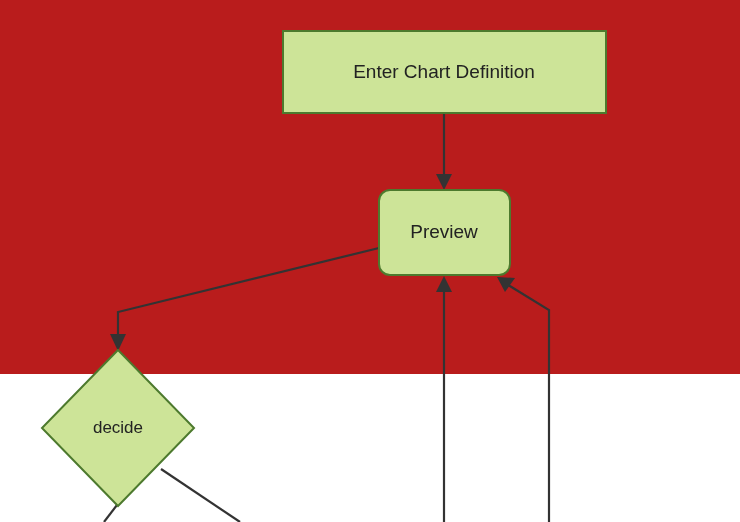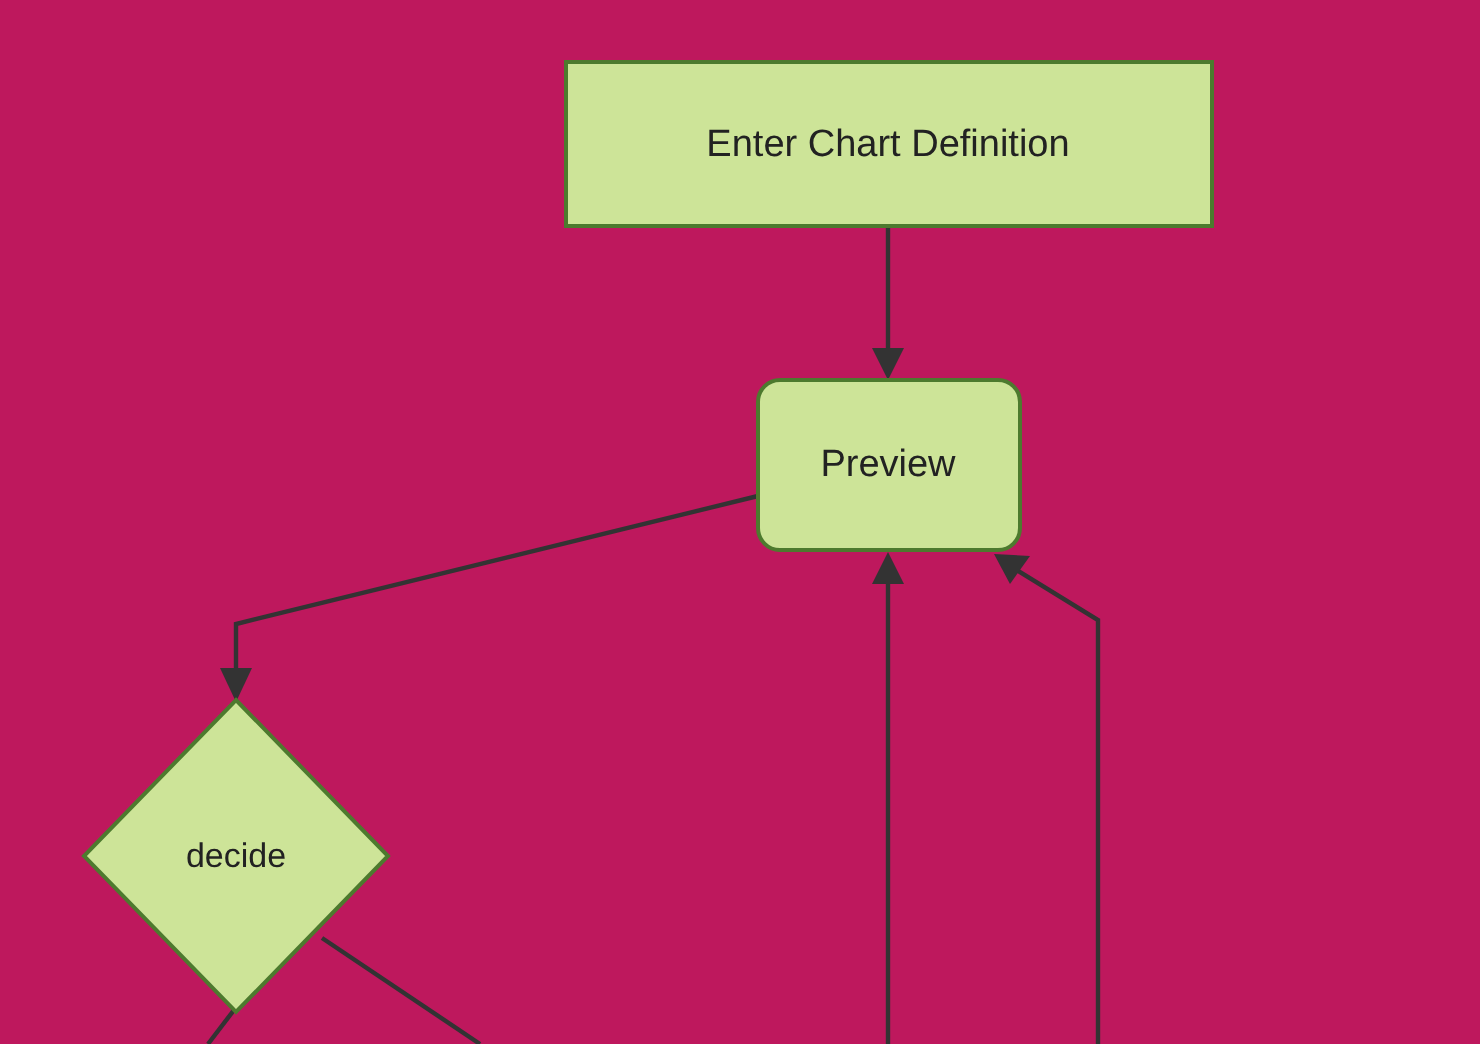--- a/index.html
+++ b/index.html
@@ -10,22 +10,22 @@
   }
   body {
     width: 740px;
     height: 522px;
     overflow: hidden;
     font-family: "Liberation Sans", sans-serif;
   }
   #diagram-root {
     position: relative;
     width: 740px;
-    height: 522px;
-    background: #be185d;
+    height: 374px;
+    background: #b91c1c;
   }
   svg#flowchart-svg {
     display: block;
     width: 740px;
     height: 522px;
   }
   .node-shape {
     fill: #cde498;
     stroke: #4d7a2e;
     stroke-width: 2px;

